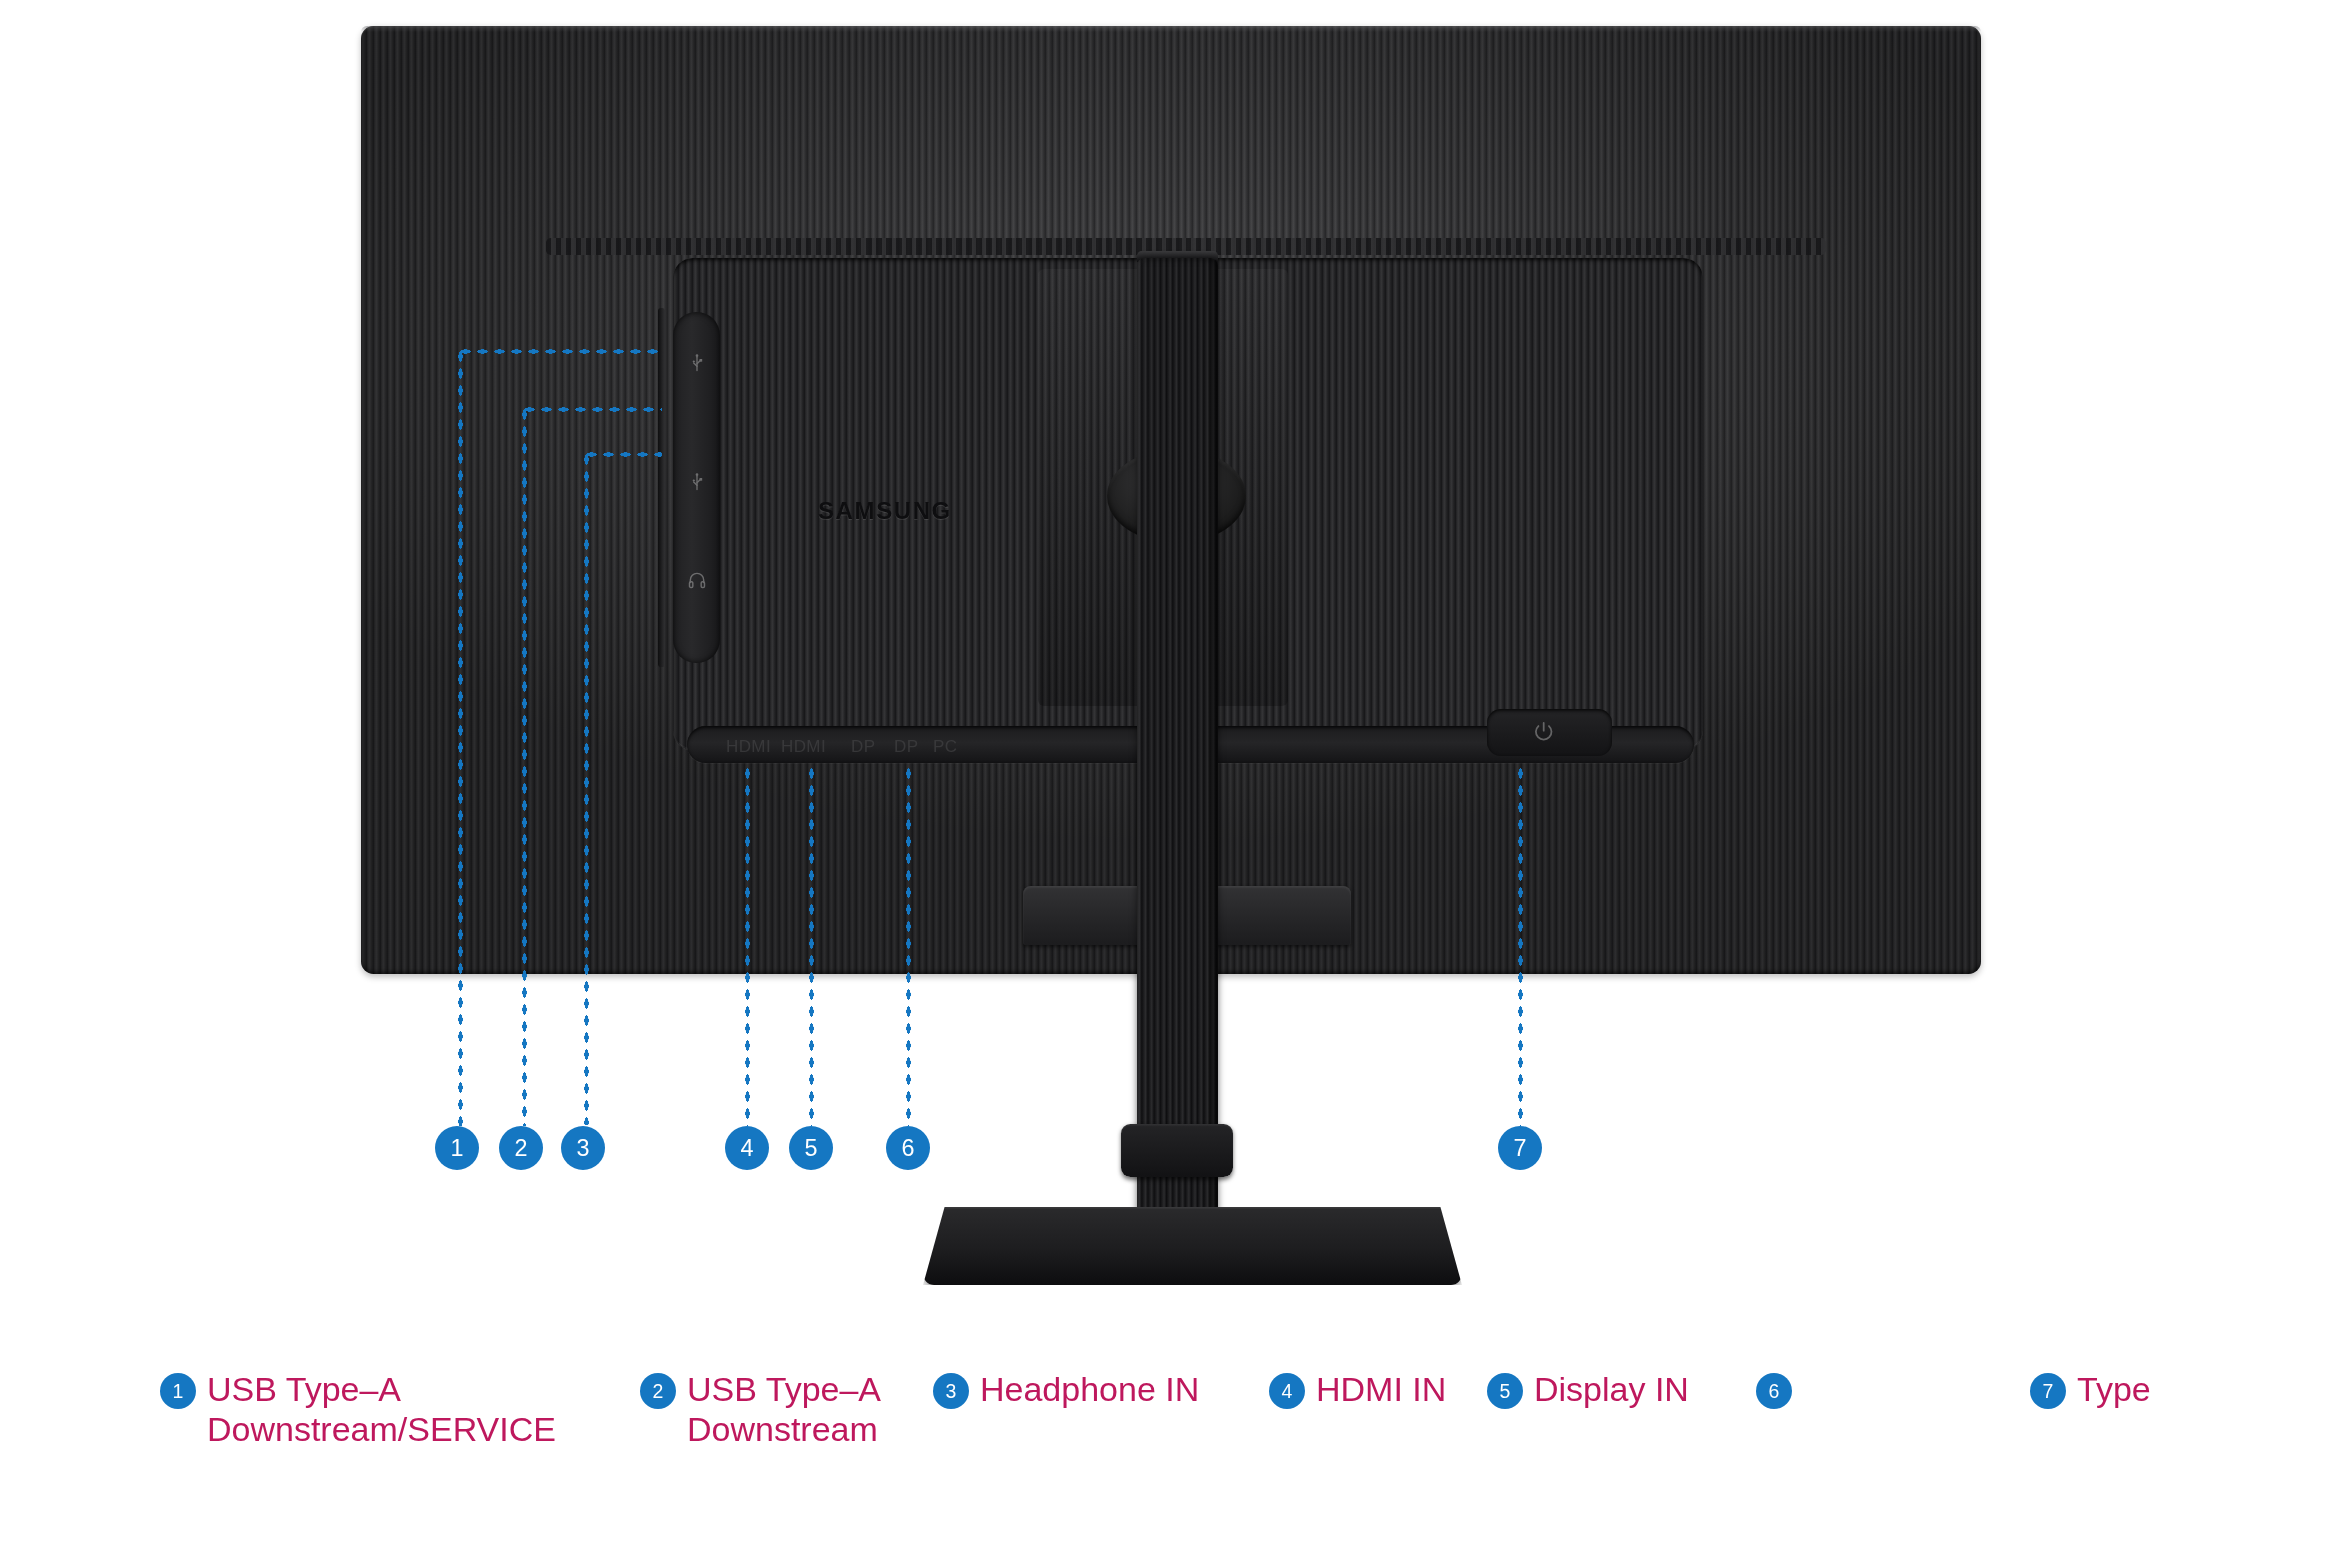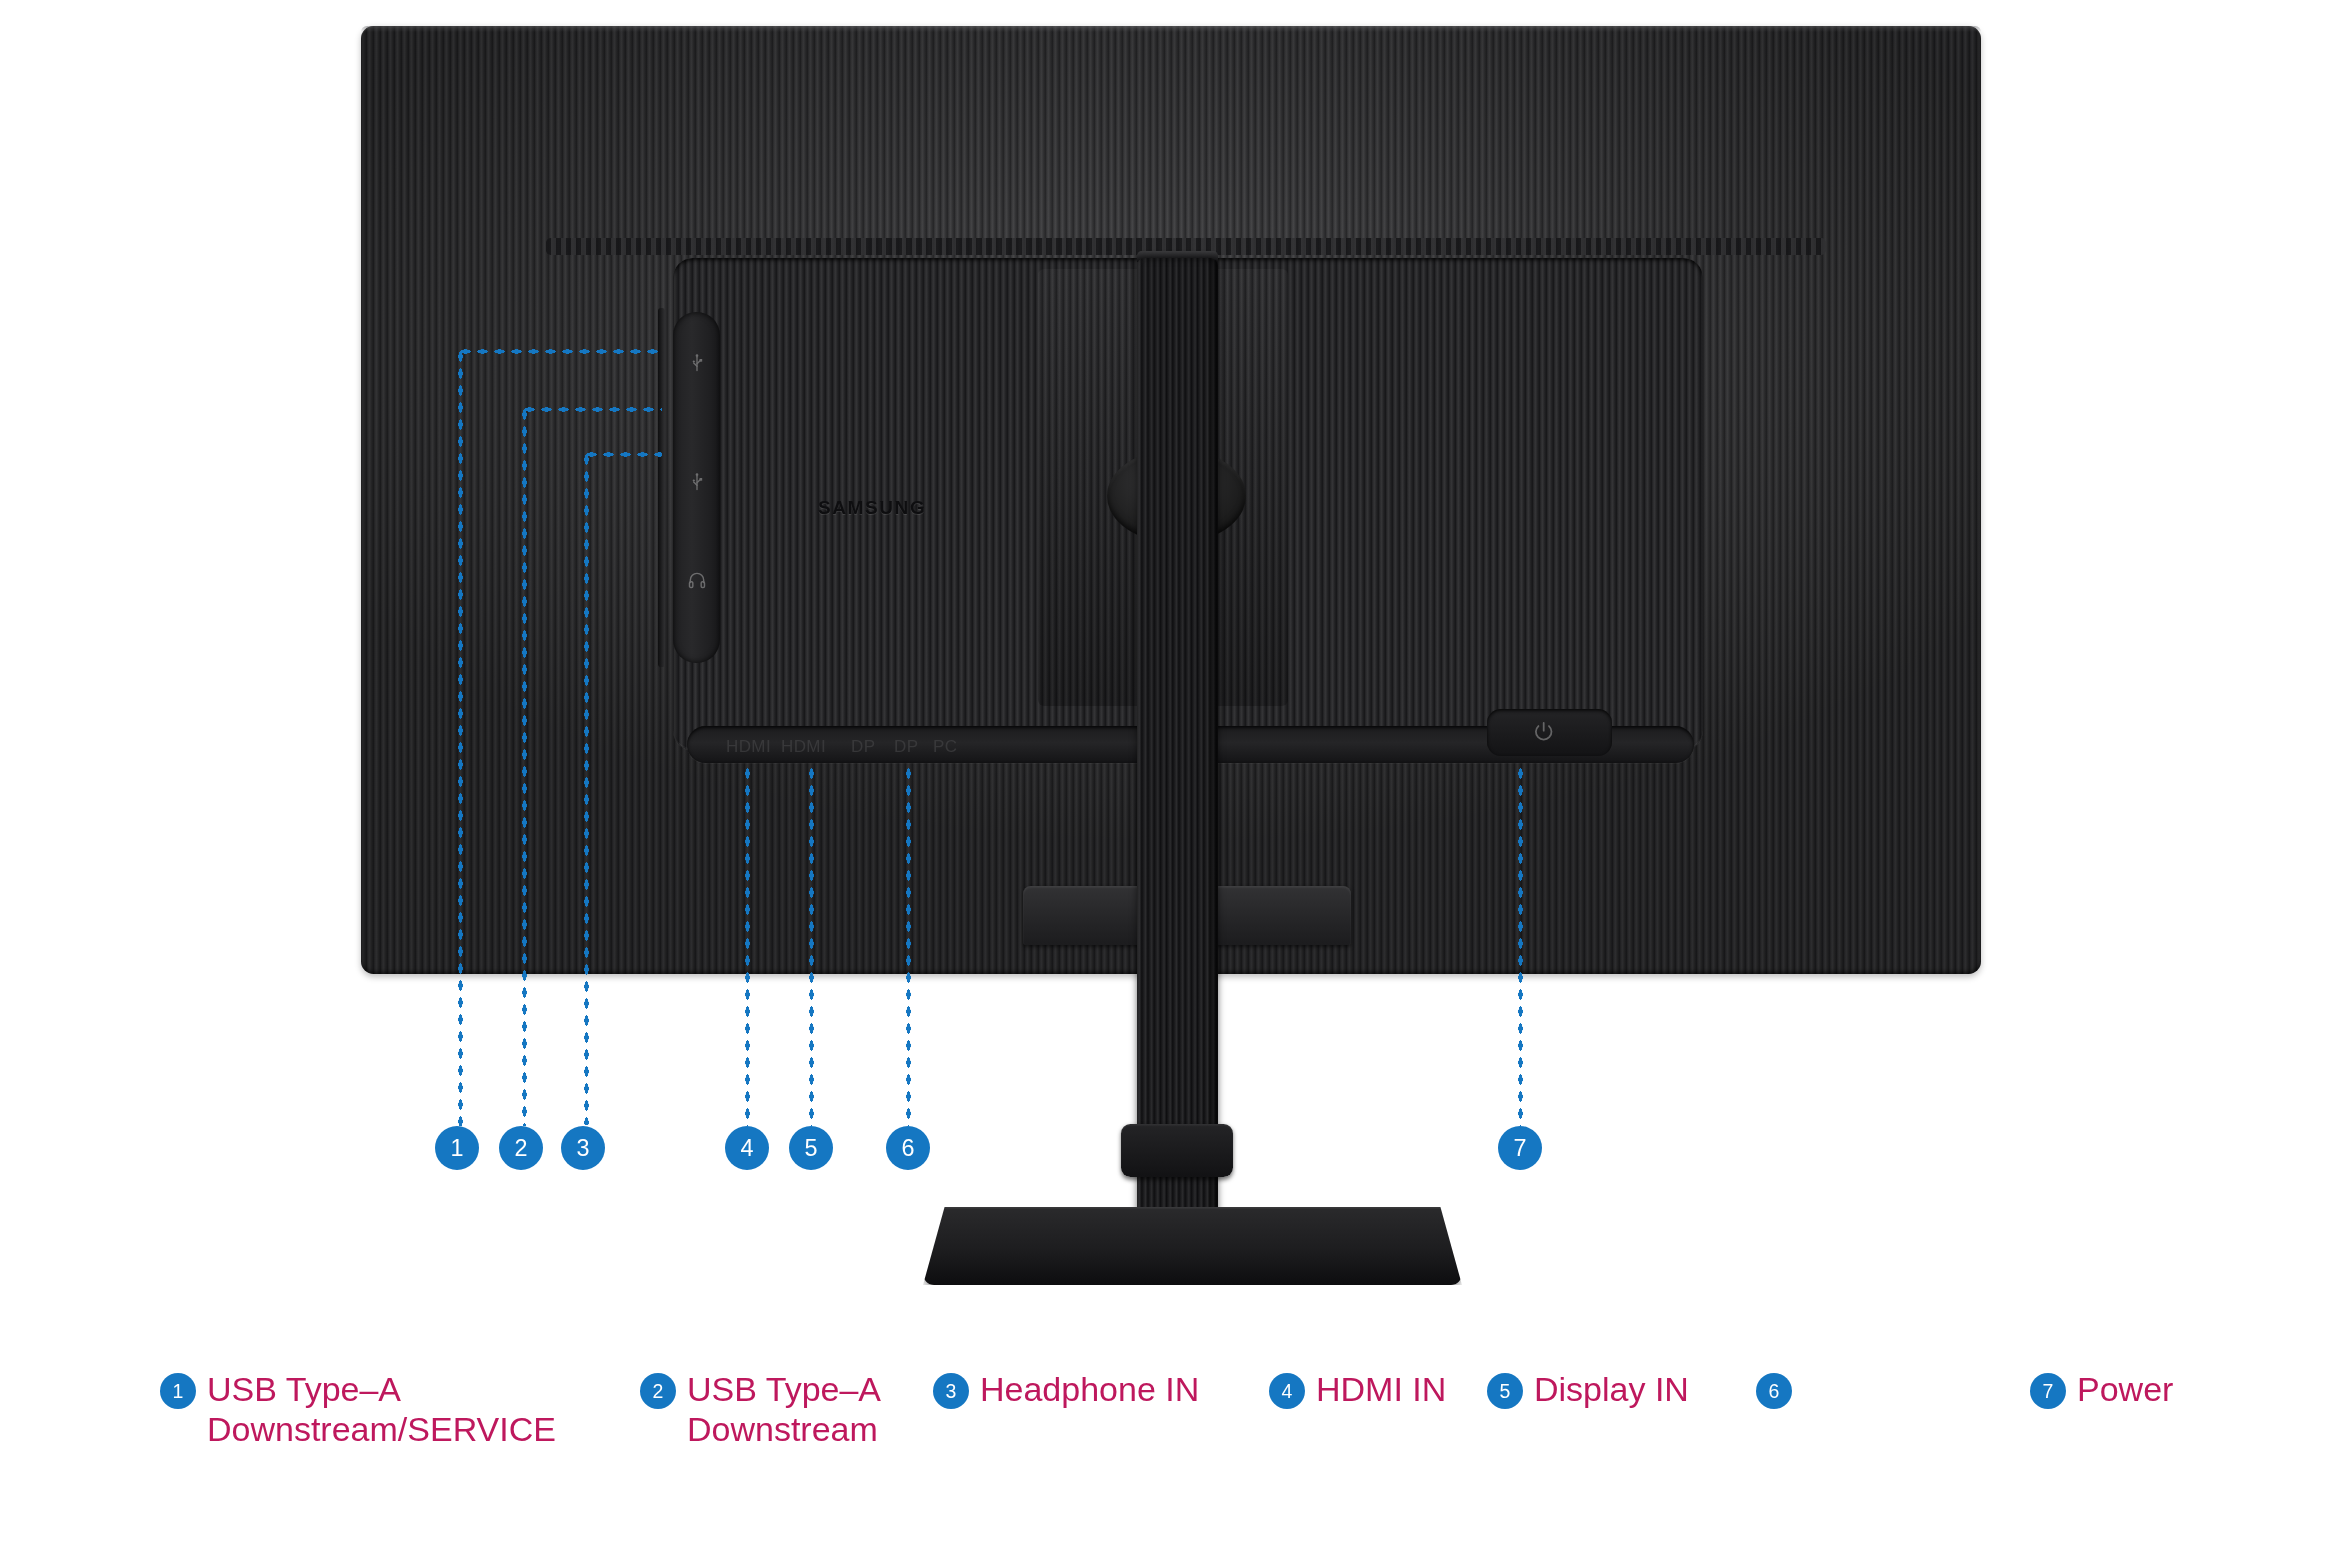--- a/index.html
+++ b/index.html
@@ -214,21 +214,21 @@
     left: 45px; top: 11px;
     width: 23.4px; height: 23.4px;
     opacity: 0.45;
   }
 
   
   .samsung-logo {
     position: absolute;
     left: 818px;
     top: 497px;
-    font-size: 19px;
+    font-size: 24px;
     letter-spacing: 1.6px;
     font-weight: bold;
     color: #0e0e10;
     text-shadow: 0 0.8px 0 rgba(255,255,255,0.11);
     user-select: none;
     font-family: "Liberation Sans", sans-serif;
   }
 
   
   .stand-column {
@@ -469,18 +469,18 @@
       </div>
       <div class="legend-item" style="left: 1487px; top: 0px;">
         <div class="legend-badge">5</div>
         <div class="legend-label">Display IN</div>
       </div>
       <div class="legend-item" style="left: 1756px; top: 0px;">
         <div class="legend-badge">6</div>
       </div>
       <div class="legend-item" style="left: 2030px; top: 0px;">
         <div class="legend-badge">7</div>
-        <div class="legend-label">Power</div>
+        <div class="legend-label">Type</div>
       </div>
     </div>
 
 </div>
 
 
 </body></html>

